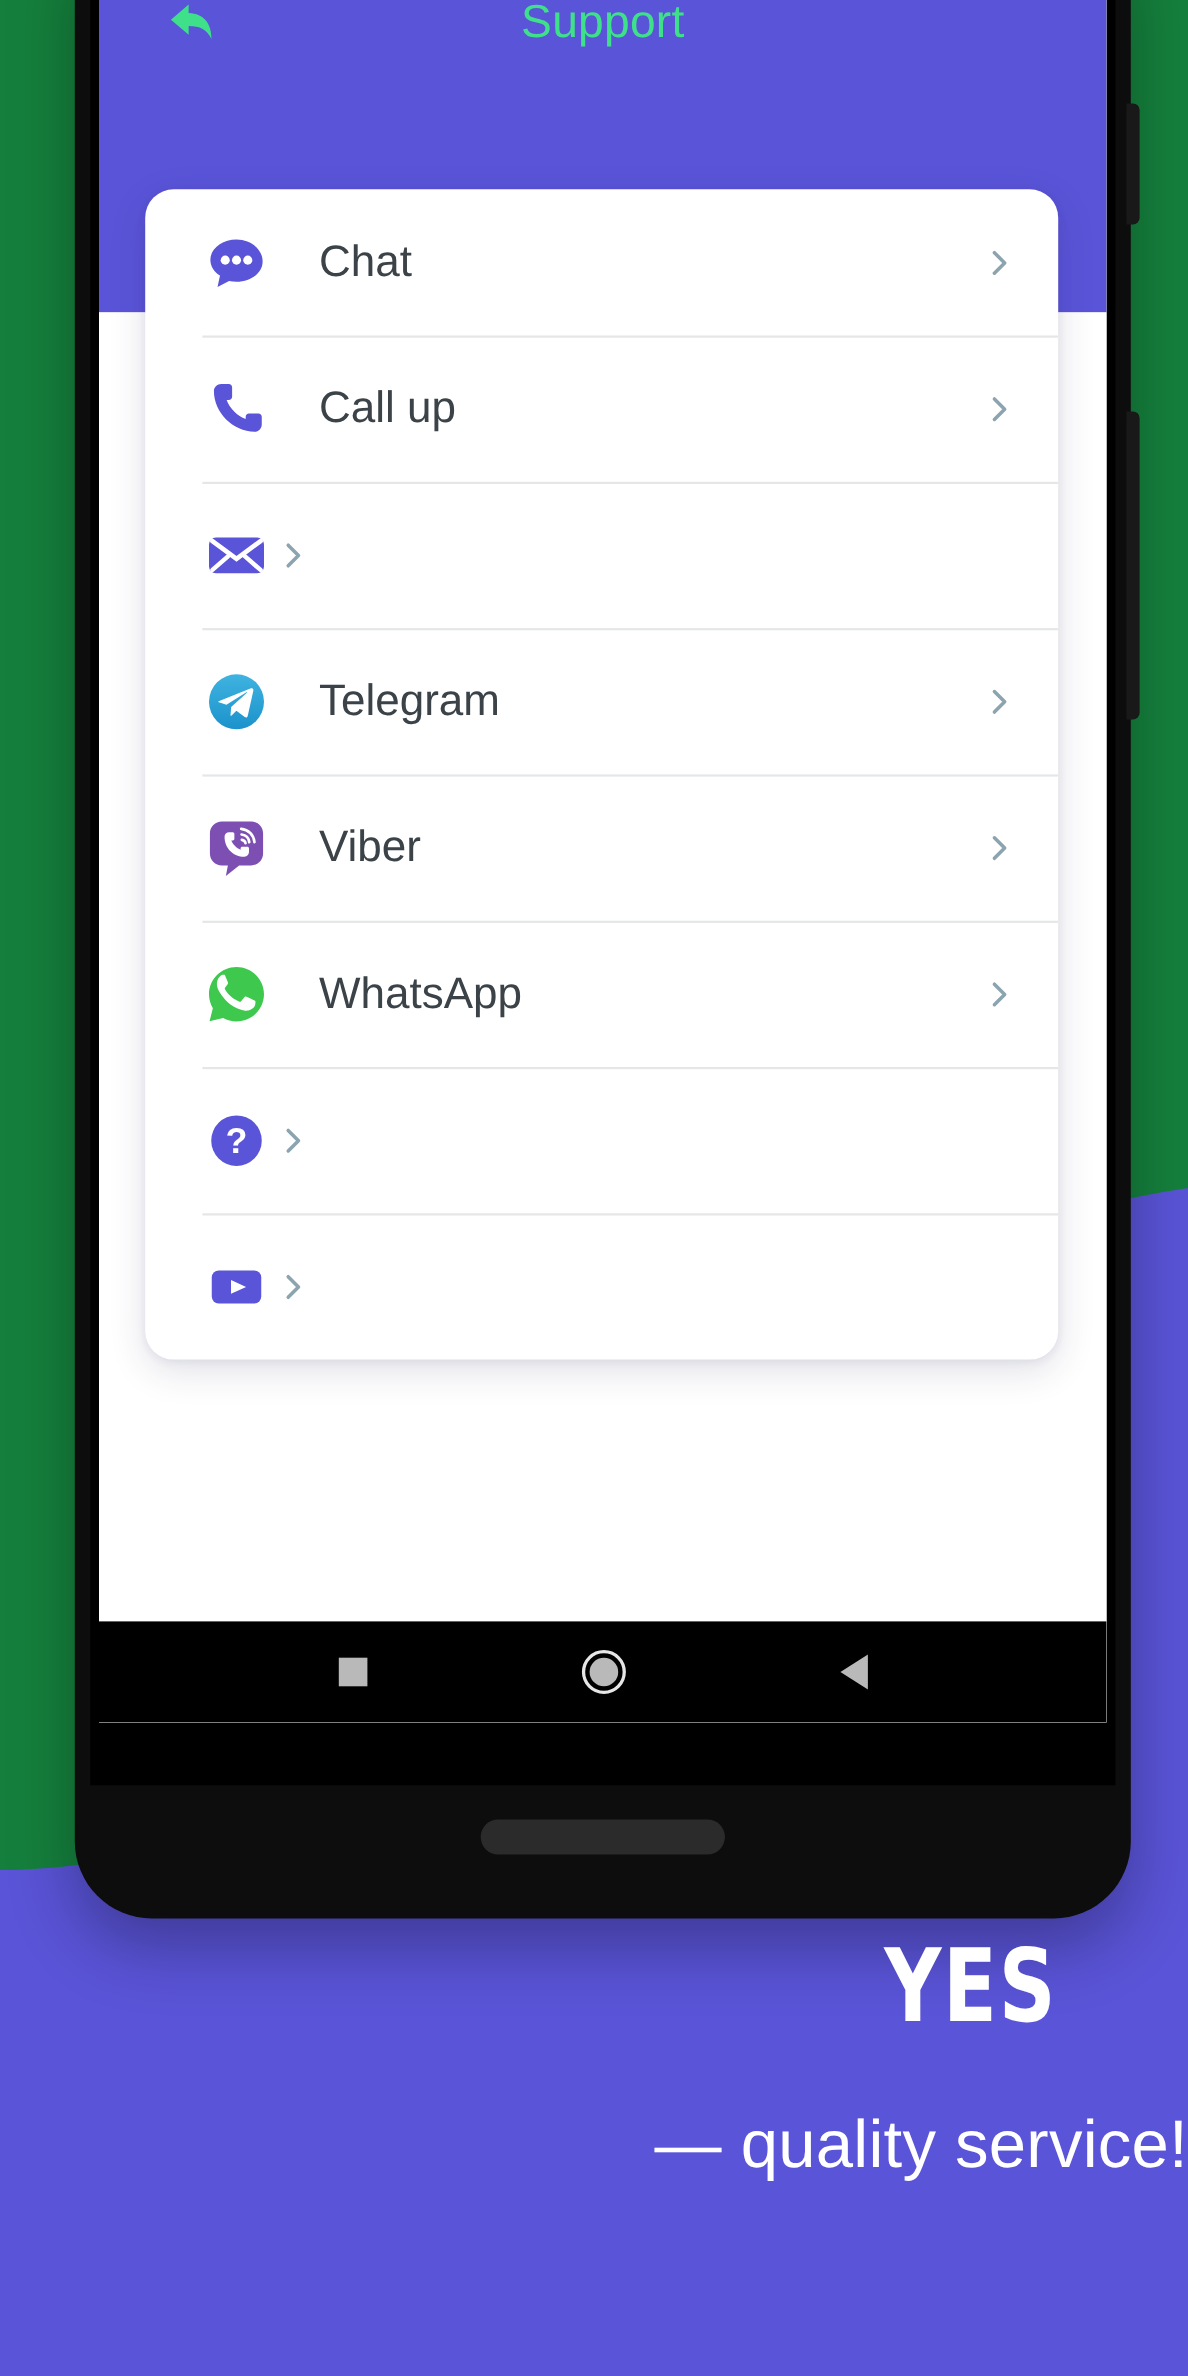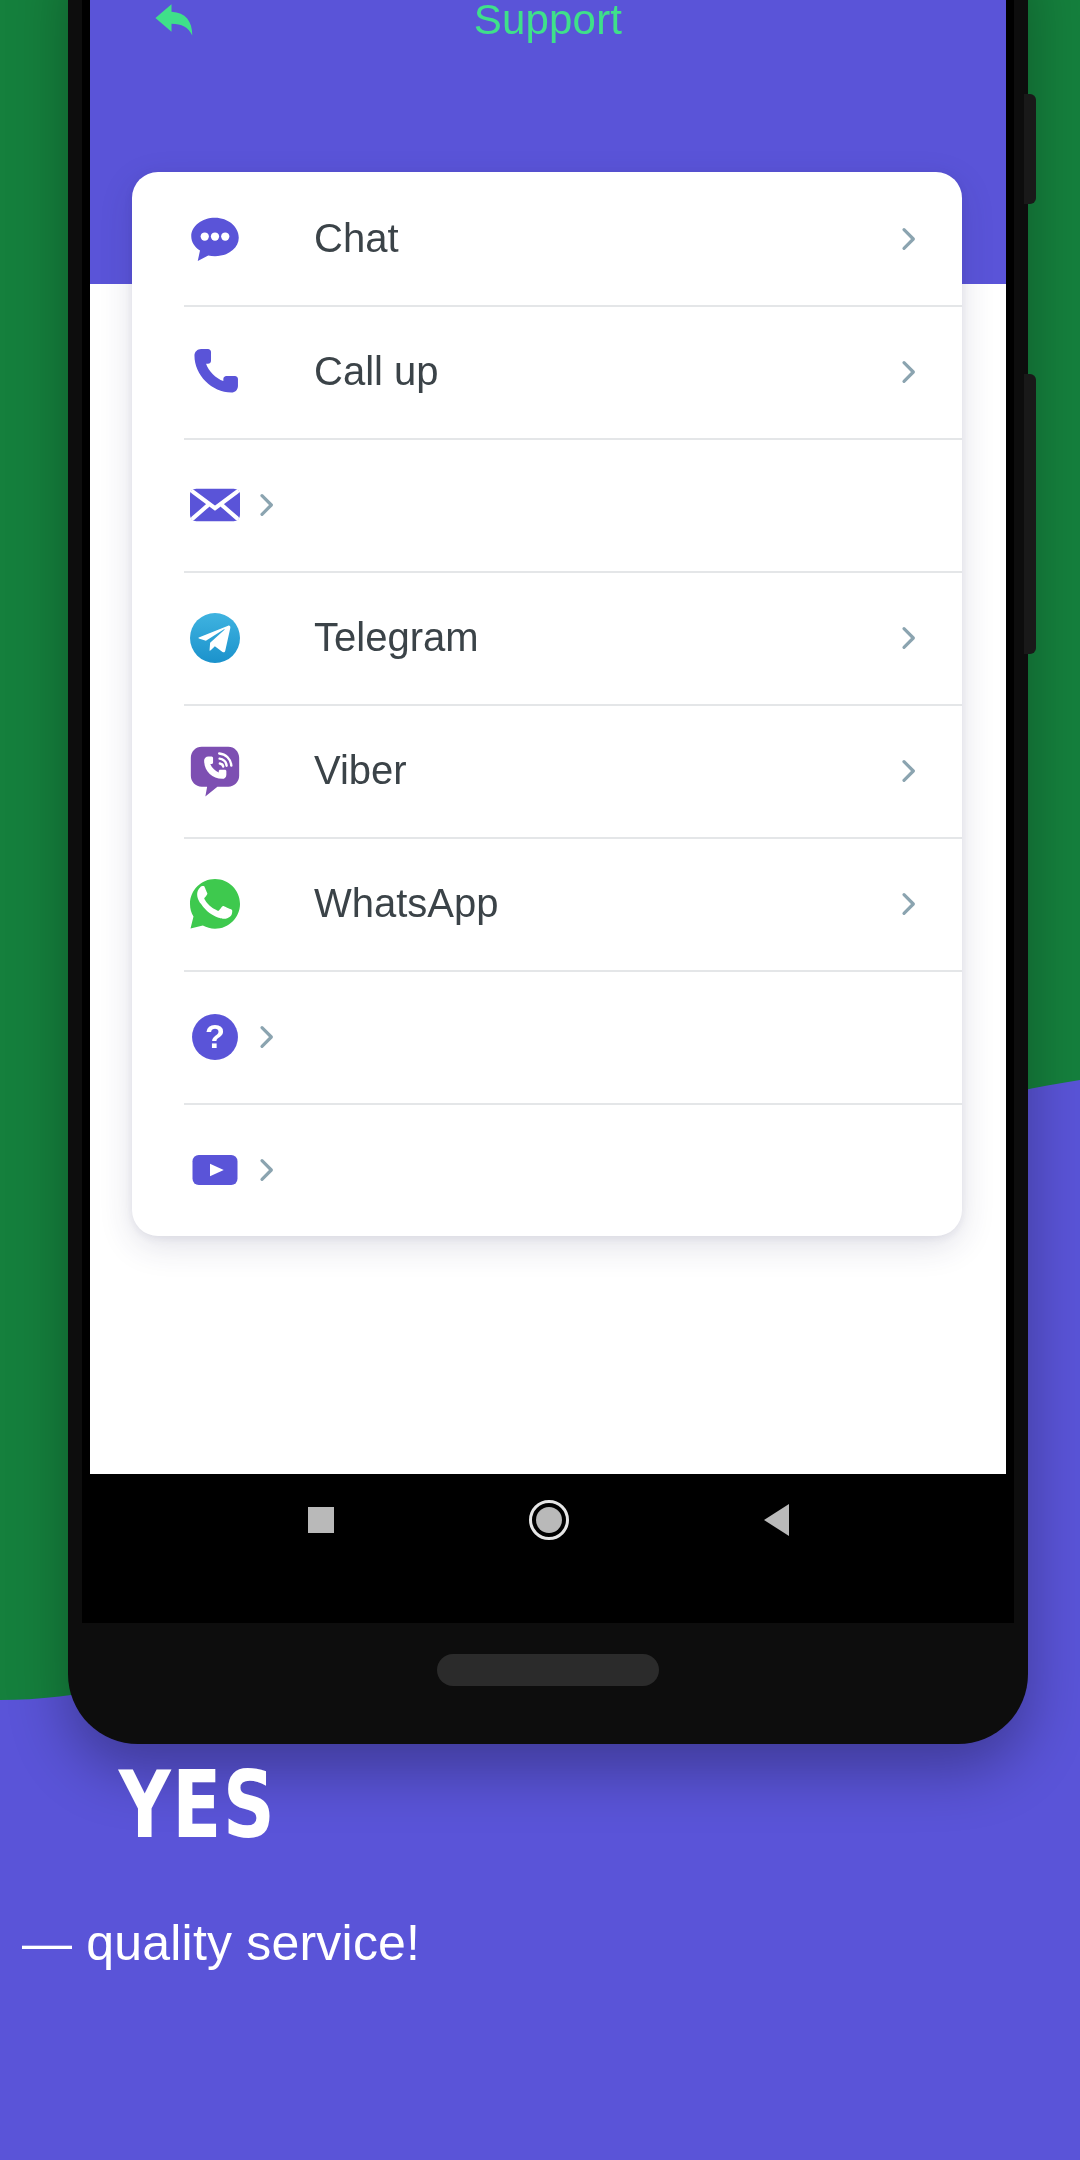--- a/index.html
+++ b/index.html
@@ -157,21 +157,21 @@
   }
   .row-icon {
     width: 62px;
     height: 62px;
     flex: 0 0 62px;
     display: flex;
     align-items: center;
     justify-content: center;
   }
   .row-label {
-    margin-left: 68px;
+    margin-left: 44px;
     flex: 1 1 auto;
     font-size: 40px;
     color: #3b4348;
     font-weight: 400;
     white-space: nowrap;
   }
   .row-chevron {
     flex: 0 0 auto;
     width: 40px; height: 40px;
     display: flex;
@@ -217,35 +217,35 @@
     border-right: 25px solid #b9b9b9;
   }
 
   
   .promo {
     position: absolute;
     left: 0;
     top: 1760px;
     width: 1080px;
     z-index: 6;
-    text-align: left;
+    text-align: right;
     pointer-events: none;
   }
   .promo-yes {
     font-family: "DejaVu Sans", sans-serif;
     font-size: 92px;
     font-weight: bold;
     color: #ffffff;
     letter-spacing: 2px;
     transform: scaleX(0.78);
     line-height: 1;
   }
   .promo-sub {
     margin-top: 62px;
-    font-size: 50px;
+    font-size: 61px;
     color: #ffffff;
     font-weight: 400;
     letter-spacing: 0.2px;
     margin-left: 22px;
   }
 </style>
 </head>
 <body>
 
 <div id="stage">

